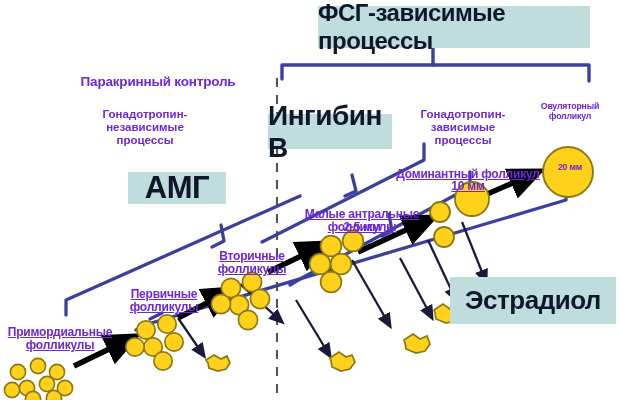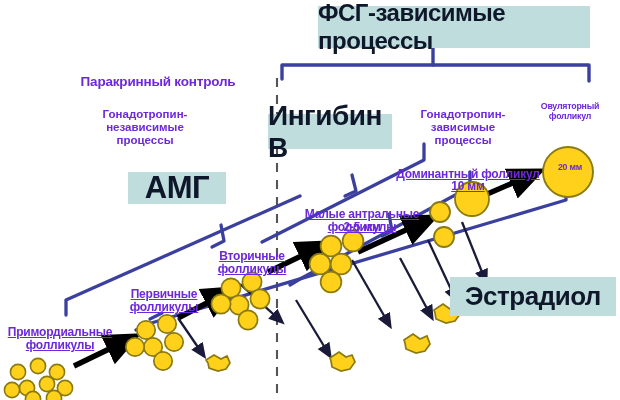--- a/index.html
+++ b/index.html
@@ -56,21 +56,21 @@
     color: #0f172a;
     font-weight: bold;
     display: flex;
     align-items: center;
     justify-content: center;
     letter-spacing: -0.5px;
   }
   #box-fsh { left: 318px; top: 6px;  width: 272px; height: 42px; font-size: 24px; }
   #box-inh { left: 268px; top: 114px; width: 124px; height: 35px; font-size: 28px; }
   #box-amh { left: 128px; top: 172px; width: 98px;  height: 32px; font-size: 31px; }
-  #box-est { left: 450px; top: 277px; width: 166px; height: 39px; font-size: 26px; }
+  #box-est { left: 450px; top: 277px; width: 166px; height: 47px; font-size: 26px; }
 </style>
 </head>
 <body>
 
 <div id="stage">
 
   <svg id="svg-layer" viewBox="0 0 620 400">
     <defs>
       <marker id="ar-thick" markerWidth="7" markerHeight="7" refX="5.4" refY="3" orient="auto">
         <path d="M0,0 L7,3 L0,6 z" fill="#000000"></path>

